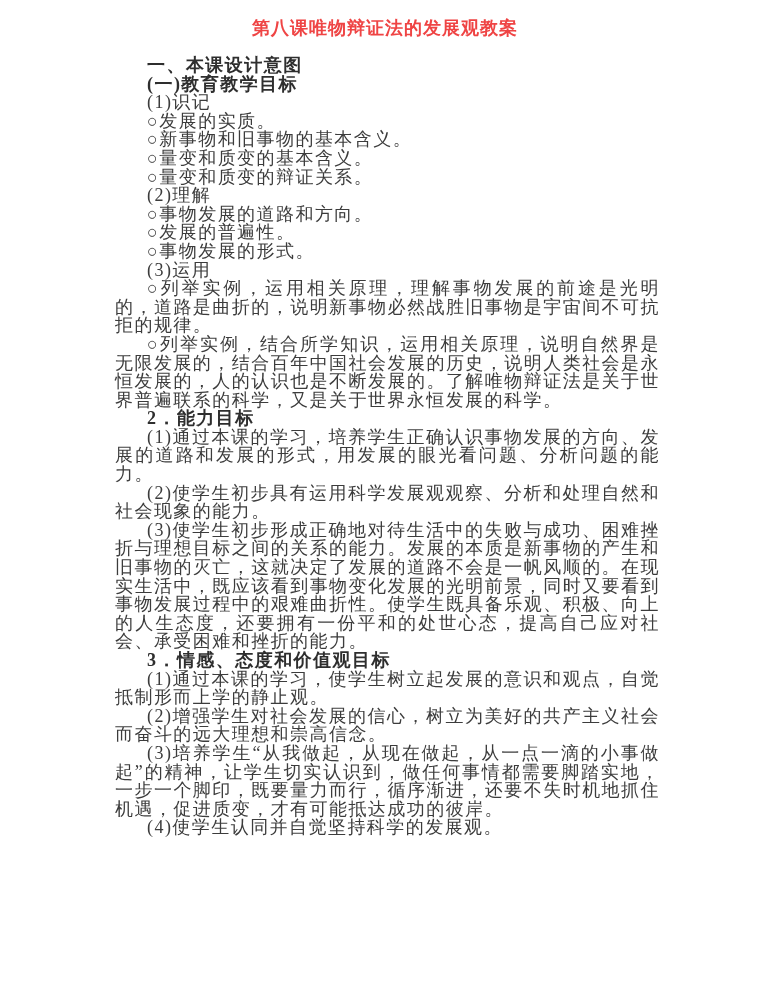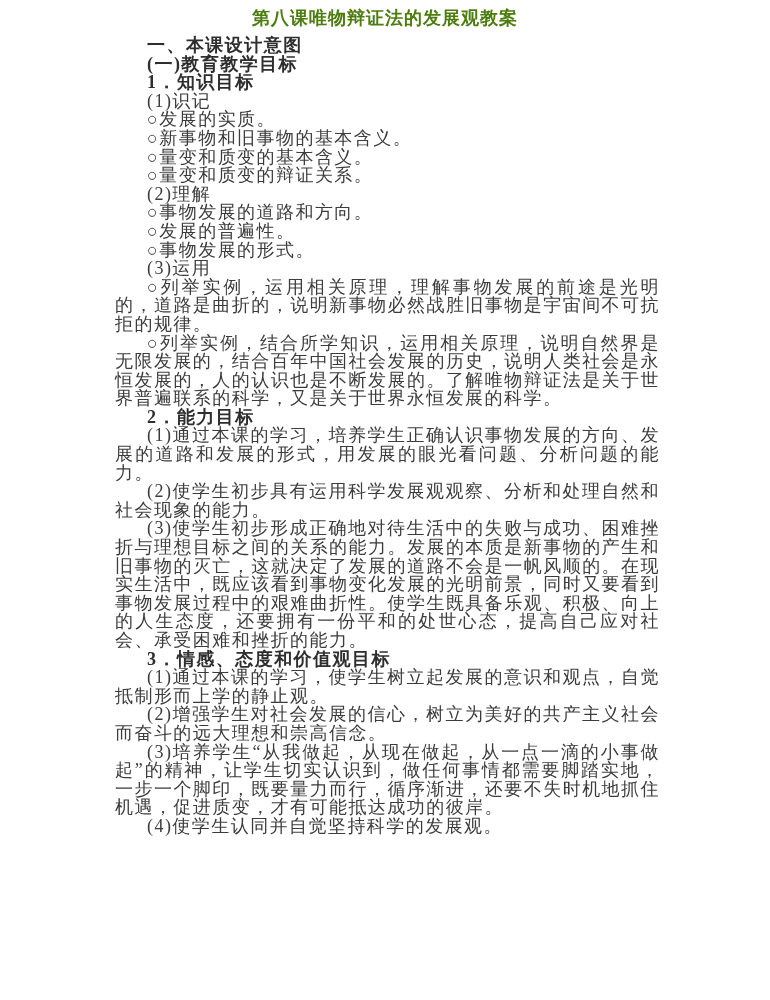--- a/index.html
+++ b/index.html
@@ -9,26 +9,26 @@
   }
   .page {
     position: relative;
     width: 770px;
     height: 1000px;
     background: #ffffff;
     overflow: hidden;
     font-family: "Liberation Serif", serif;
   }
   .doc-title {
-    margin: 6px;
+    margin: 16px;
     text-align: center;
     font-size: 18px;
     font-weight: 700;
     letter-spacing: 1px;
-    color: #4d7c0f;
+    color: #ef4444;
     line-height: 24px;
   }
   .content {
     margin-top: 2px;
     margin-left: 115px;
     width: 545px;
     font-size: 18px;
     line-height: 18.6px;
     letter-spacing: 1.45px;
     text-align: justify;
@@ -46,21 +46,20 @@
   }
 </style>
 </head>
 <body>
 
 <div class="page">
   <h1 class="doc-title">第八课唯物辩证法的发展观教案</h1>
   <div class="content">
     <p class="bold">一、本课设计意图</p>
     <p class="bold">(一)教育教学目标</p>
-    <p class="bold">1．知识目标</p>
     <p>(1)识记</p>
     <p>○发展的实质。</p>
     <p>○新事物和旧事物的基本含义。</p>
     <p>○量变和质变的基本含义。</p>
     <p>○量变和质变的辩证关系。</p>
     <p>(2)理解</p>
     <p>○事物发展的道路和方向。</p>
     <p>○发展的普遍性。</p>
     <p>○事物发展的形式。</p>
     <p>(3)运用</p>

